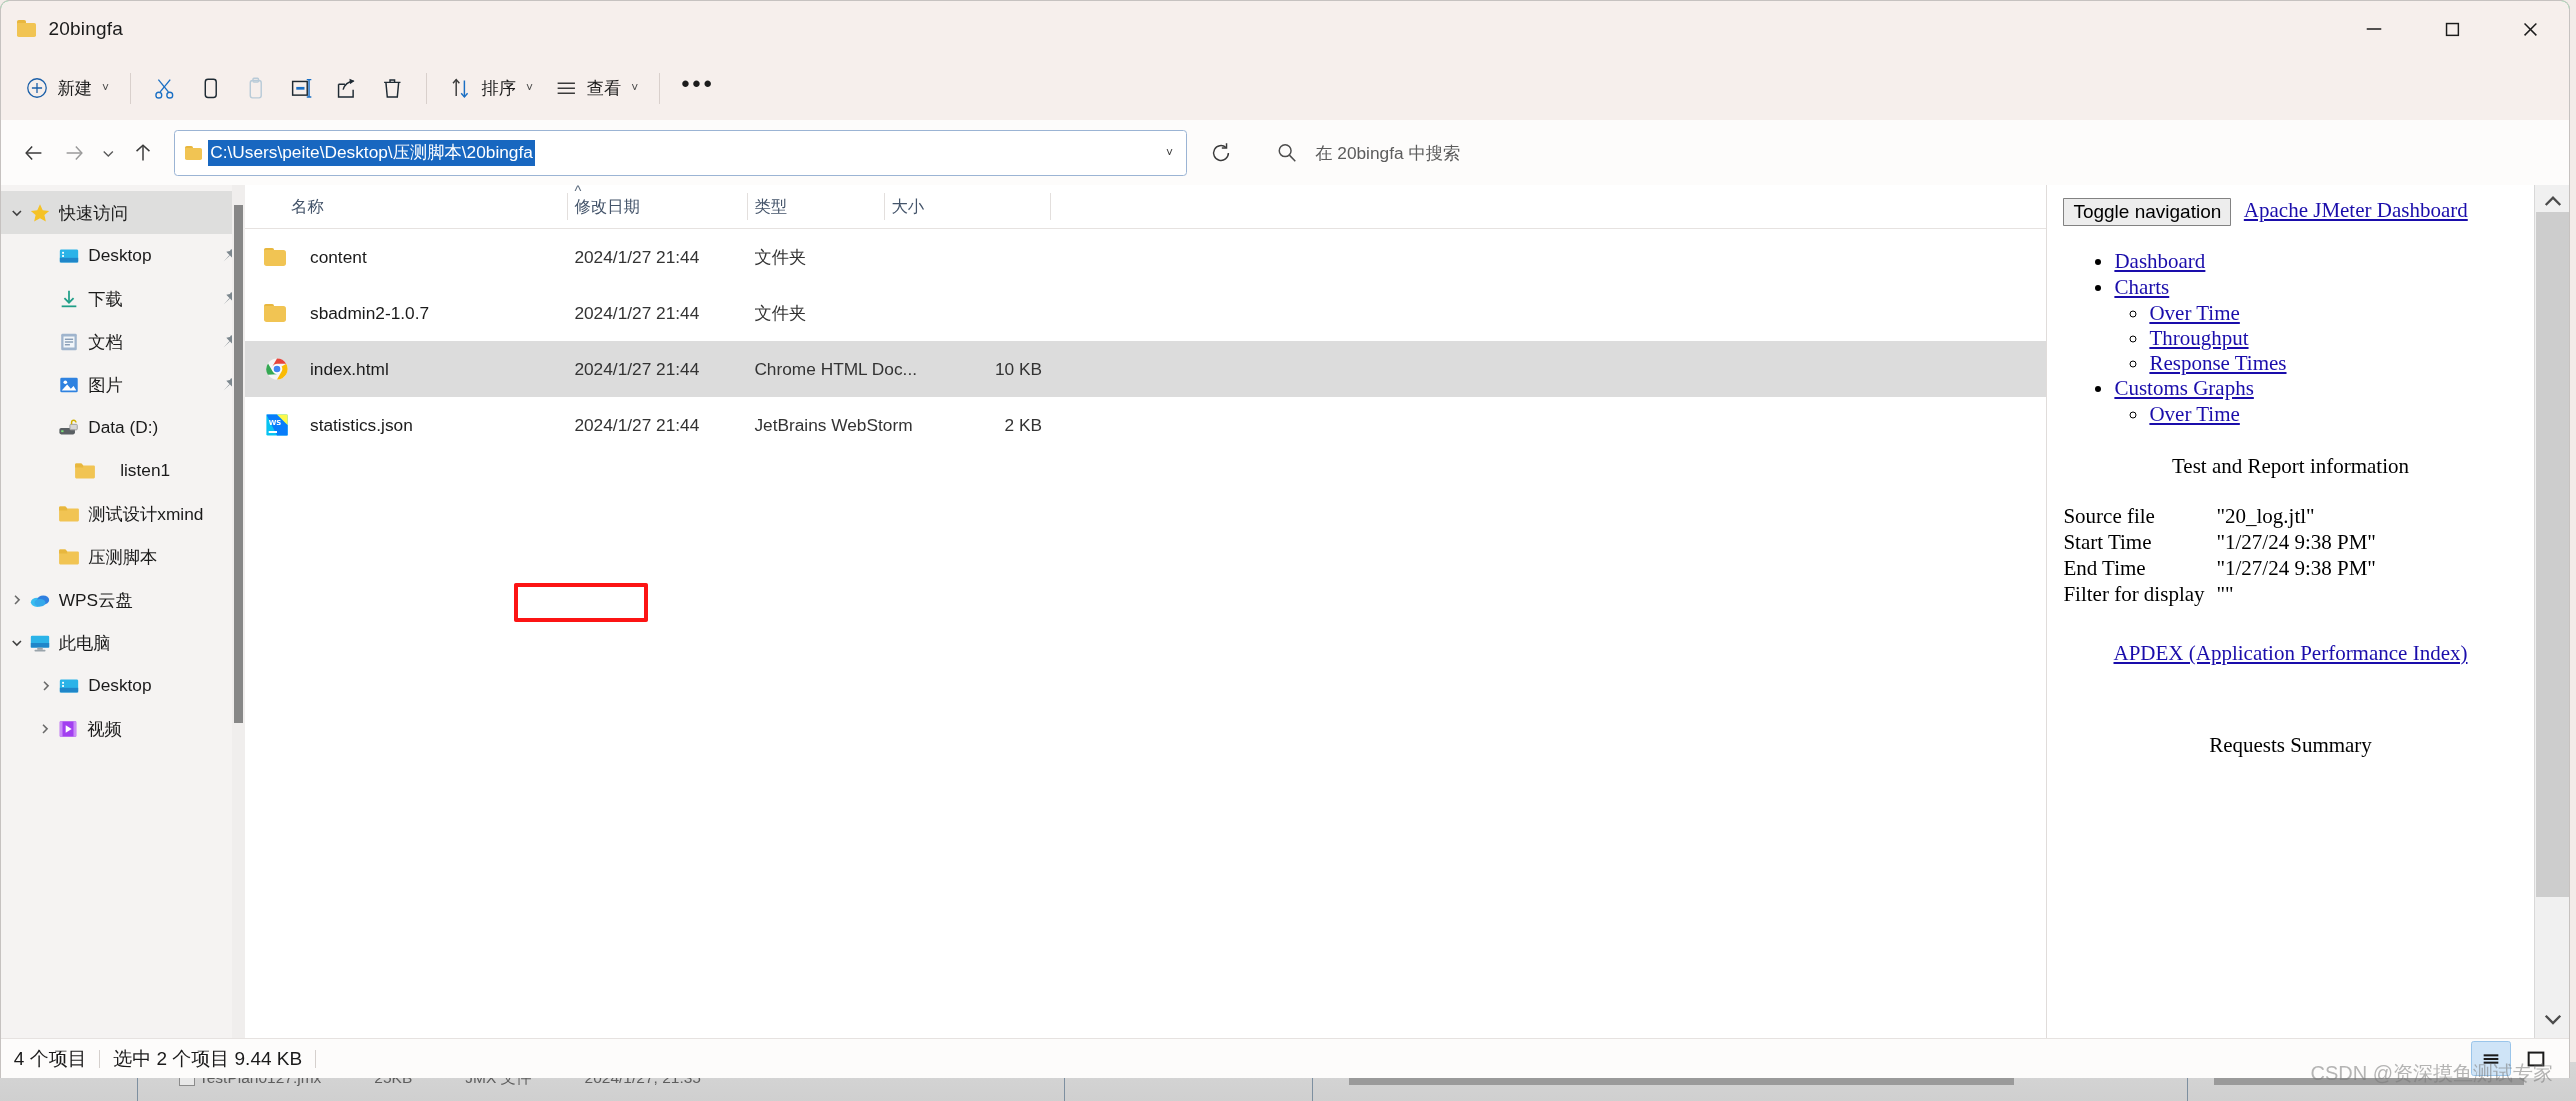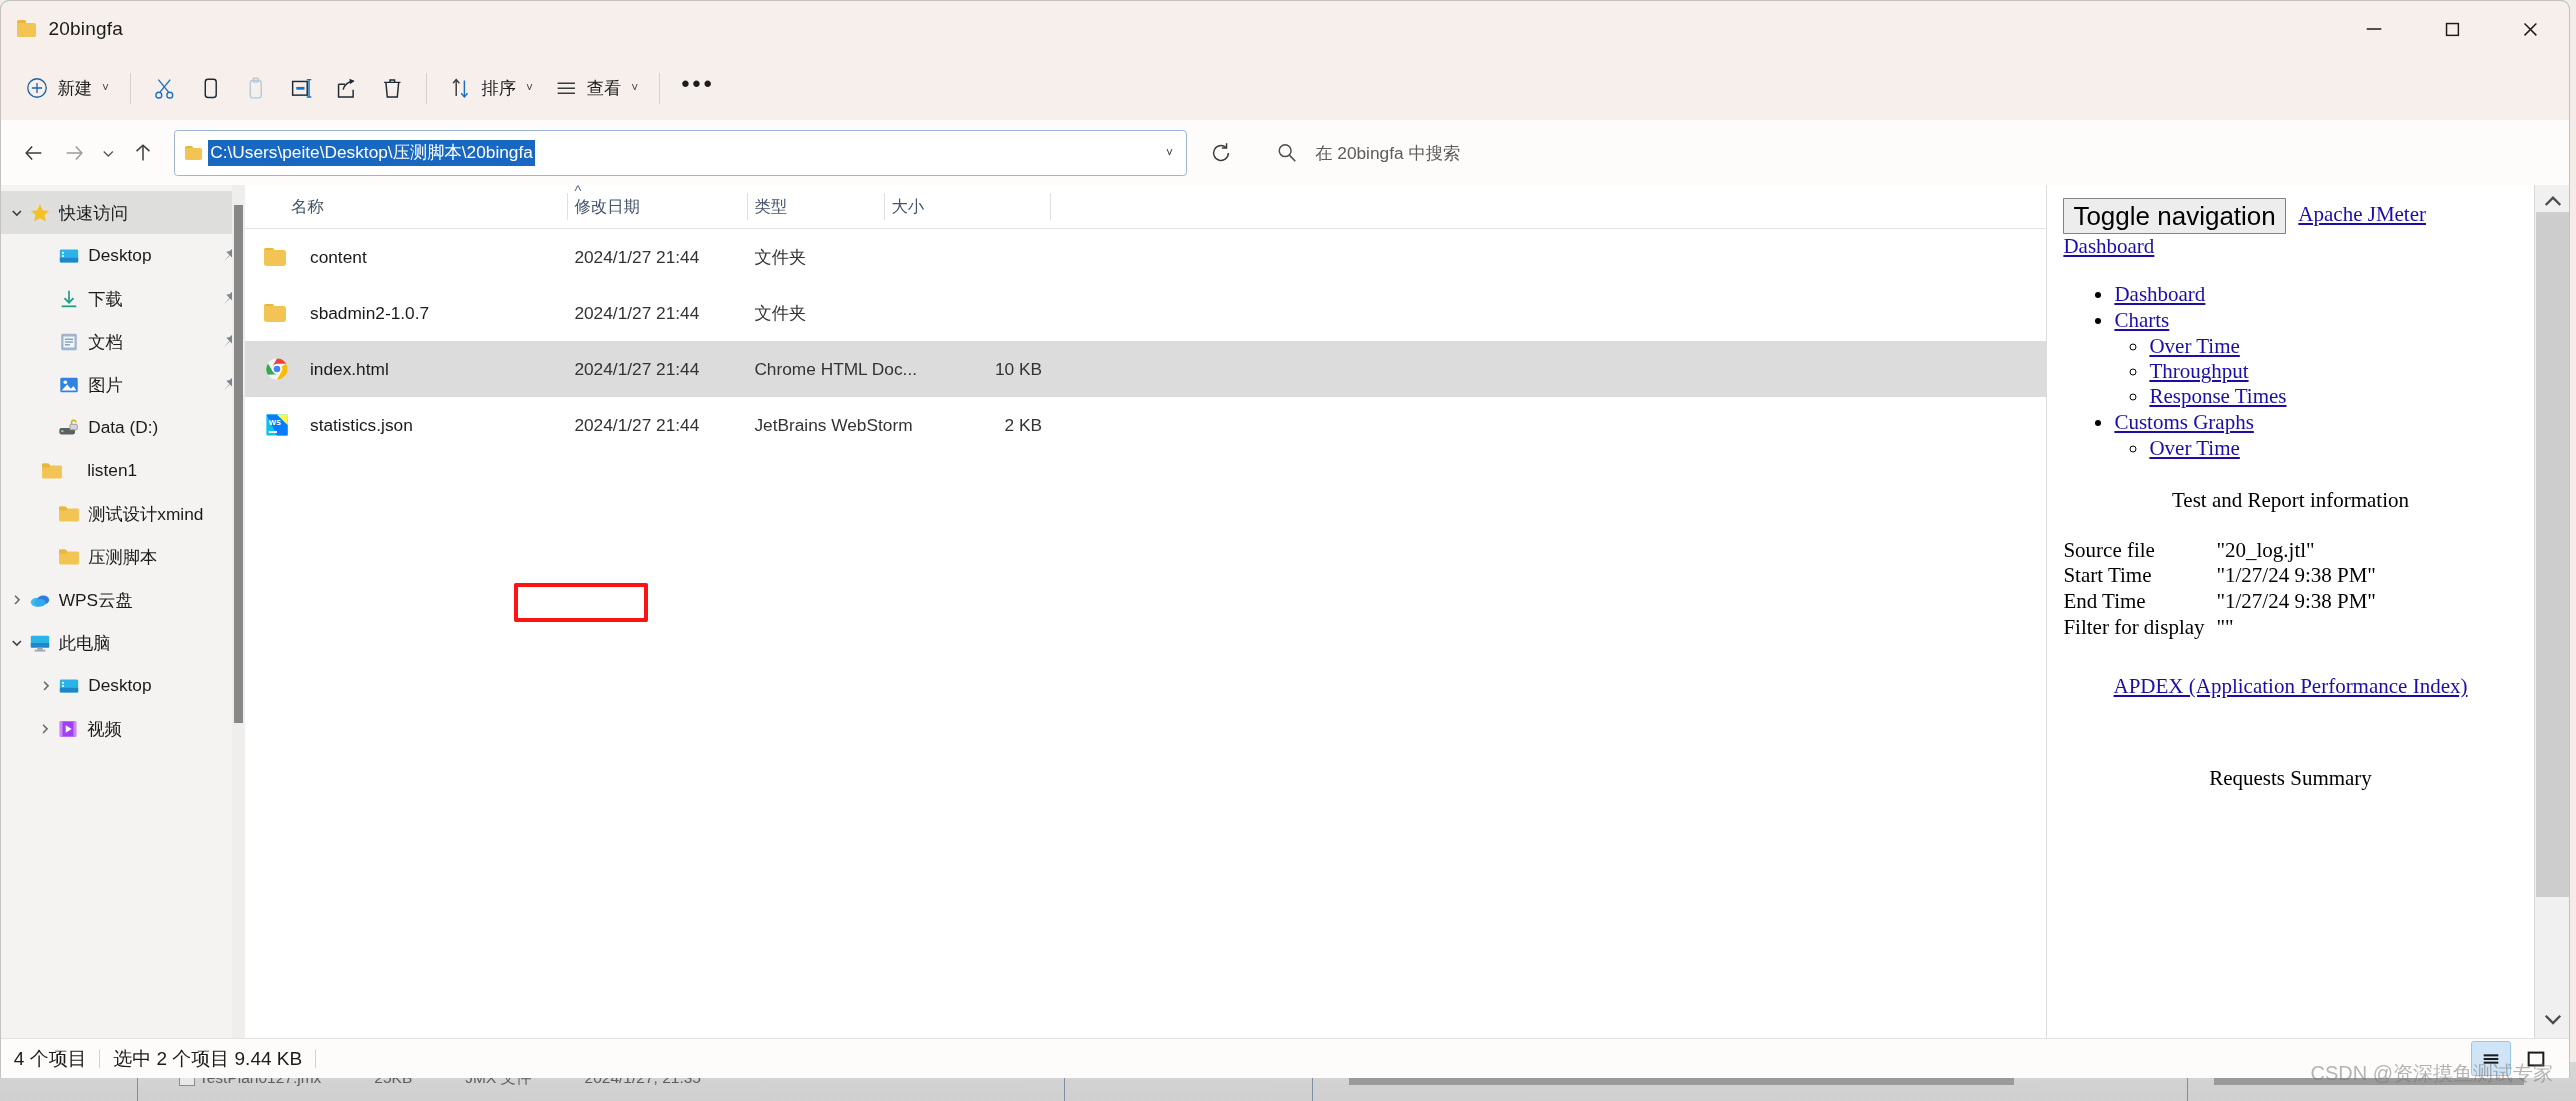--- a/index.html
+++ b/index.html
@@ -221,21 +221,21 @@
   }
   .prev-inner {
     position: absolute; left: 0; top: 0; right: 35px; bottom: 0;
     padding: 12.8px 16.4px 0 16.4px;
     font-family: "Liberation Serif", "DejaVu Serif", serif;
     font-size: 21px; color: #000;
   }
   .togglebtn {
     display: inline-block; border: 0.9px solid #828282; background: #ededed;
     padding: 1.8px 9px; font-family: "Liberation Sans","DejaVu Sans",sans-serif;
-    font-size: 26px; color: #000; vertical-align: middle; border-radius: 0.9px;
+    font-size: 19px; color: #000; vertical-align: middle; border-radius: 0.9px;
   }
   .plink { color: #1a0dab; text-decoration: underline; cursor: pointer; }
   .navlist { margin: 23px 0 0 0; padding-left: 51px; list-style: disc; }
   .navlist > li { margin: 0.9px 0; font-size: 21px; }
   .navlist ul { list-style: circle; padding-left: 35px; margin: 0.9px 0; }
   .prev-h { text-align: center; margin-top: 27px; font-size: 21px; }
   .kv { margin-top: 24.6px; }
   .kv-row { display: flex; margin-bottom: 0.9px; }
   .kv-k { width: 153px; flex: none; }
   .kv-v { white-space: nowrap; }
@@ -568,21 +568,21 @@
               <span class="nav-ico">
                 <svg width="22" height="22" viewBox="0 0 24 24">
                   <rect x="1.5" y="12" width="17" height="7" rx="2" fill="#5a5f63"></rect>
                   <rect x="3.5" y="14.5" width="2.5" height="2" fill="#7ae07a"></rect>
                   <rect x="13" y="8" width="8" height="6" rx="1" fill="#d6d6d6" stroke="#9a9a9a" stroke-width="1"></rect>
                   <path d="M14.8 8 V6 a2.4 2.4 0 0 1 4.8 0" fill="none" stroke="#d0b000" stroke-width="1.6"></path>
                 </svg>
               </span>
               <span class="nav-lbl">Data (D:)</span>
             </div>
-            <div class="navitem" style=" gap: 16px;">
+            <div class="navitem" style="padding-left: 33px; gap: 16px;">
               <span class="chev"></span>
               <span class="nav-ico">
                 <svg width="22" height="18" viewBox="0 0 24 20">
                   <path d="M1 3 a1.2 1.2 0 0 1 1.2-1.2 H8 l2 2 H21.8 A1.2 1.2 0 0 1 23 5 V17 a1.2 1.2 0 0 1-1.2 1.2 H2.2 A1.2 1.2 0 0 1 1 17 Z" fill="#f1c453"></path>
                   <path d="M1 3 a1.2 1.2 0 0 1 1.2-1.2 H8 l2 2 H10 V6 H1 Z" fill="#e8b73e"></path>
                 </svg>
               </span>
               <span class="nav-lbl">listen1</span>
             </div>
             <div class="navitem" style="padding-left: 33px;">

